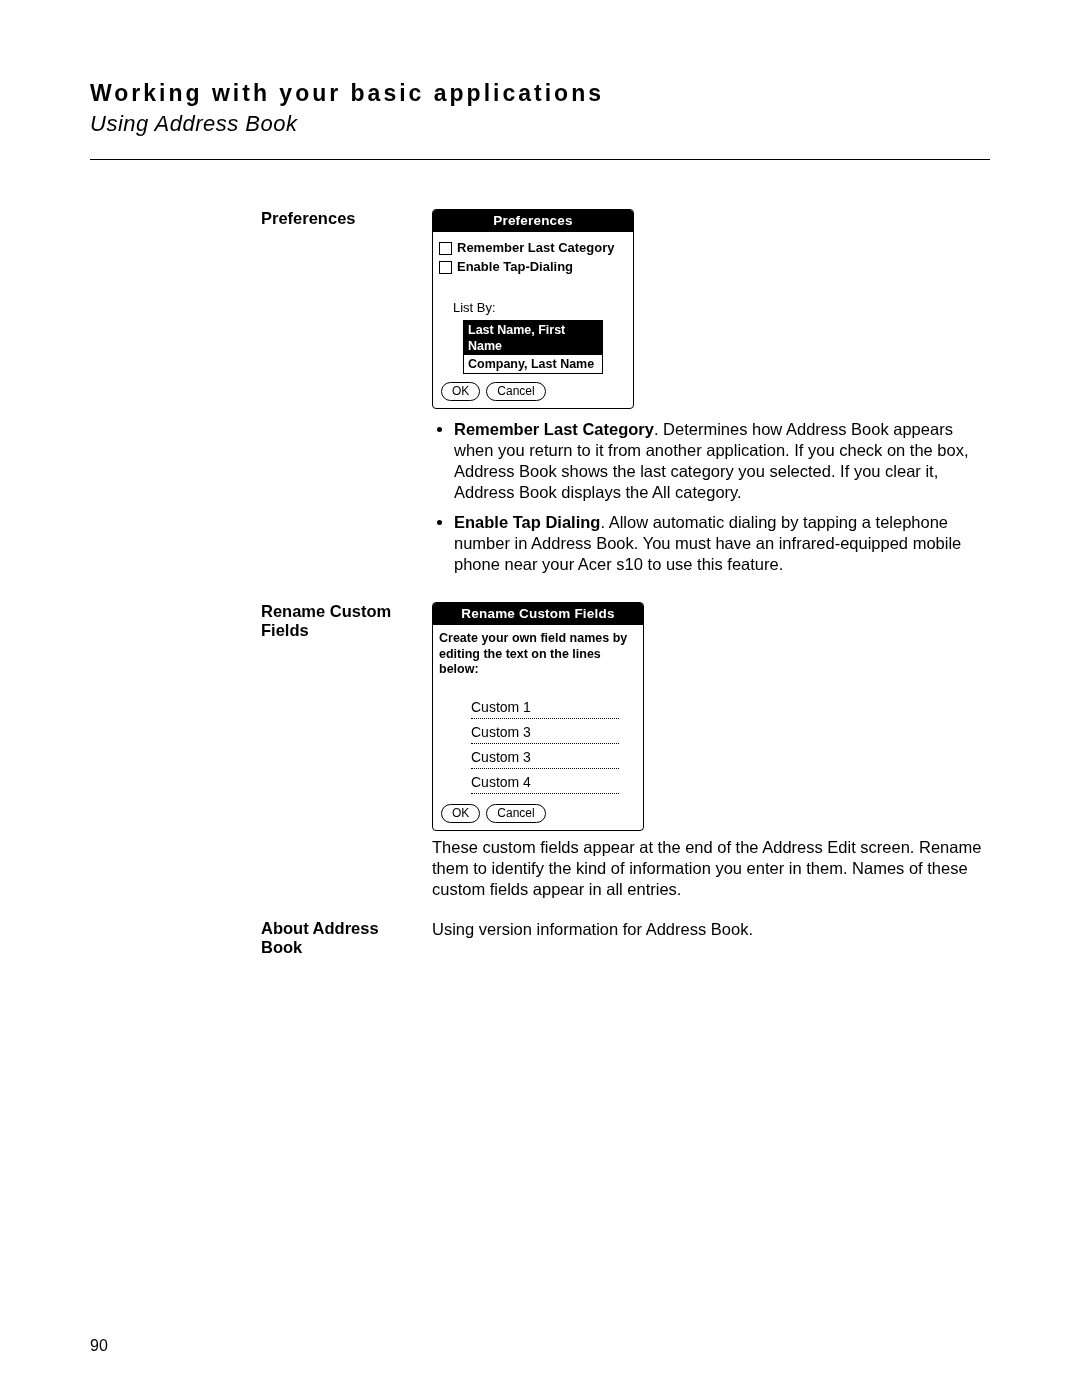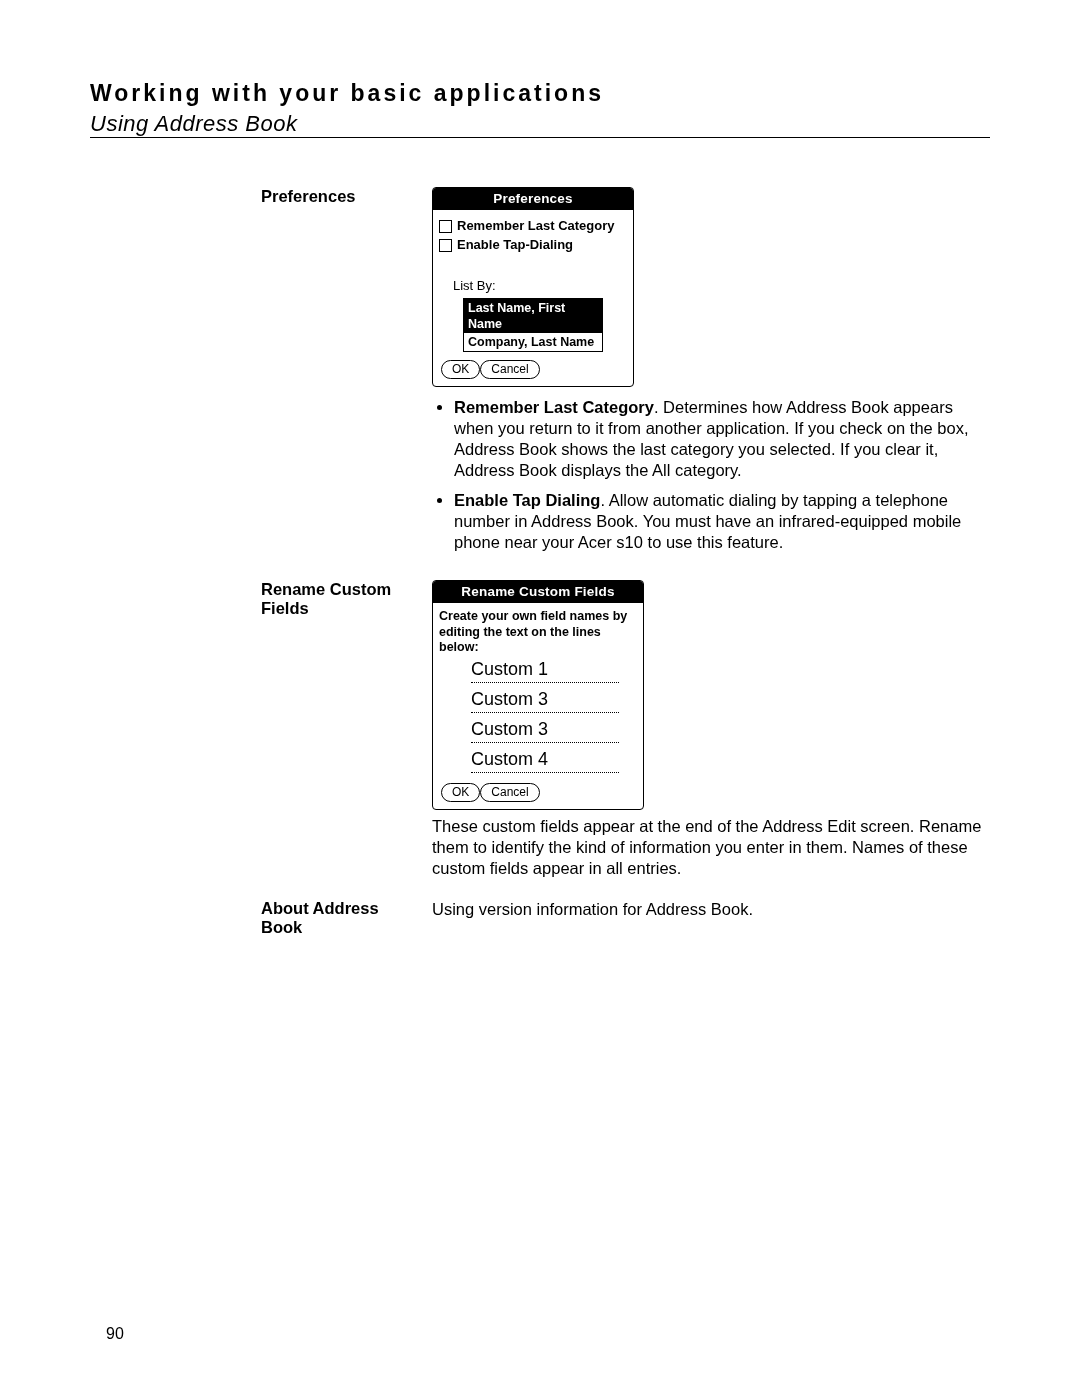--- a/index.html
+++ b/index.html
@@ -11,21 +11,21 @@
   }
   .page {
     width: 1080px;
     height: 1397px;
     box-sizing: border-box;
     padding: 80px 90px 40px 90px;
     position: relative;
   }
   .header {
     border-bottom: 1.5px solid #000;
-    padding-bottom: 0;
+    padding-bottom: 22px;
     margin-bottom: 48px;
   }
   .header-title {
     font-size: 23px;
     font-weight: 600;
     letter-spacing: 3px;
     margin: 0 0 4px 0;
   }
   .header-subtitle {
     font-size: 22px;
@@ -110,51 +110,51 @@
   }
   .listbox .listitem {
     padding: 1px 4px;
   }
   .listbox .listitem.selected {
     background: #000;
     color: #fff;
   }
   .button-row {
     display: flex;
+    gap: 6px;
     padding: 0 2px 2px 2px;
   }
   .pill-button {
     border: 1.2px solid #000;
     border-radius: 10px;
     padding: 0 10px 1px 10px;
     font-size: 12px;
     line-height: 16px;
     background: #fff;
   }
   .instruct {
     font-weight: 700;
     font-size: 12.5px;
     line-height: 1.25;
-    margin-bottom: 1px;
+    margin-bottom: 20px;
   }
   .custom-fields {
     margin: 0 18px 10px 32px;
   }
   .custom-field-line {
     border-bottom: 1px dotted #000;
-    font-size: 18px;
+    font-size: 14px;
     padding: 1px 0;
     margin-bottom: 4px;
   }
   .page-number {
     position: absolute;
-    bottom: 54px;
+    bottom: 42px;
     left: 90px;
     font-size: 16px;
-    margin-left: 16px;
   }
 </style>
 </head>
 <body>
 
 <div class="page">
 
   <div class="header">
     <h1 class="header-title">Working with your basic applications</h1>
     <div class="header-subtitle">Using Address Book</div>

